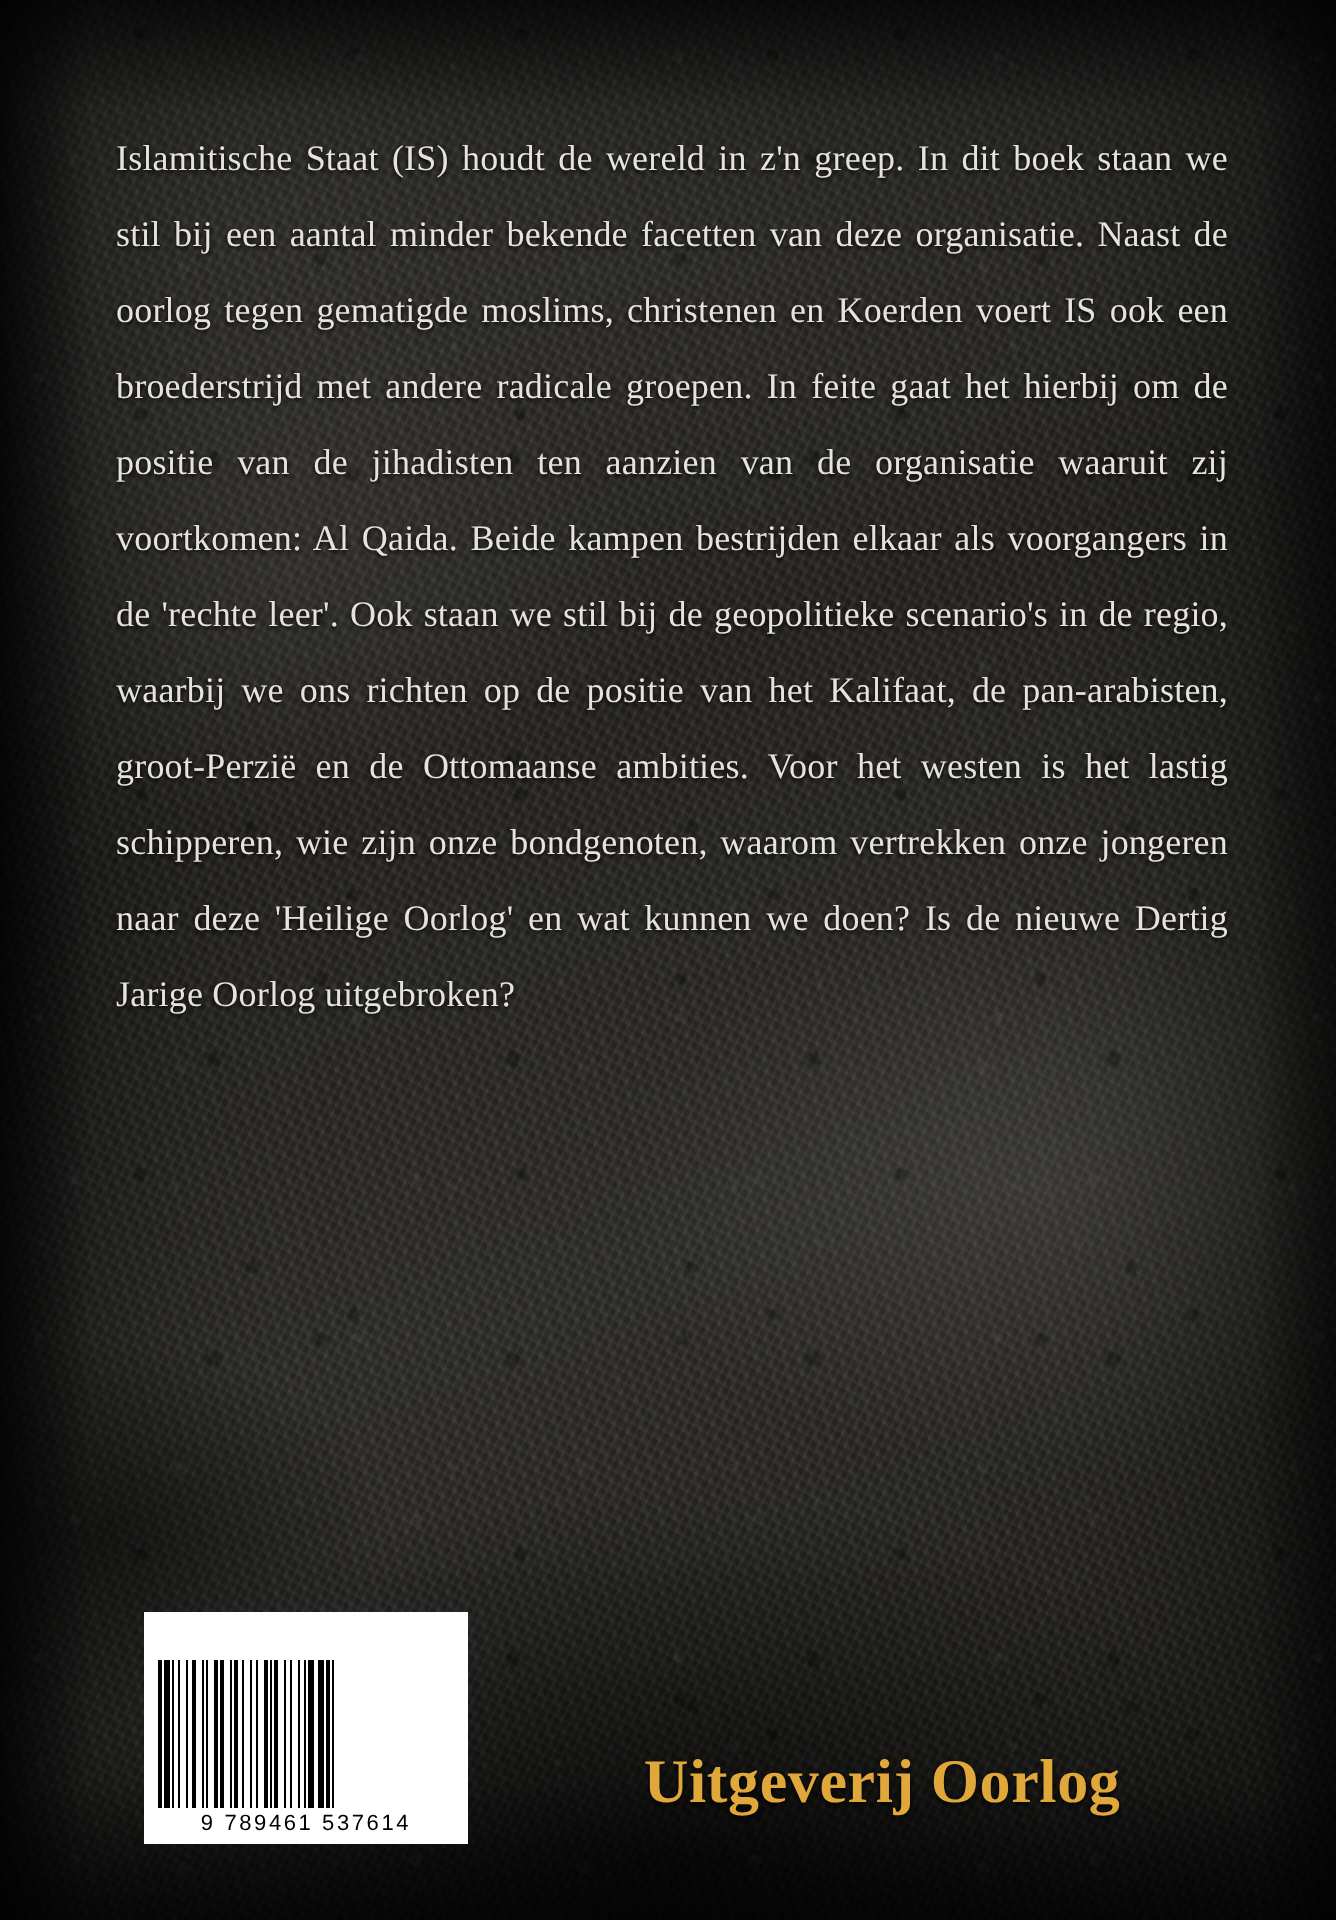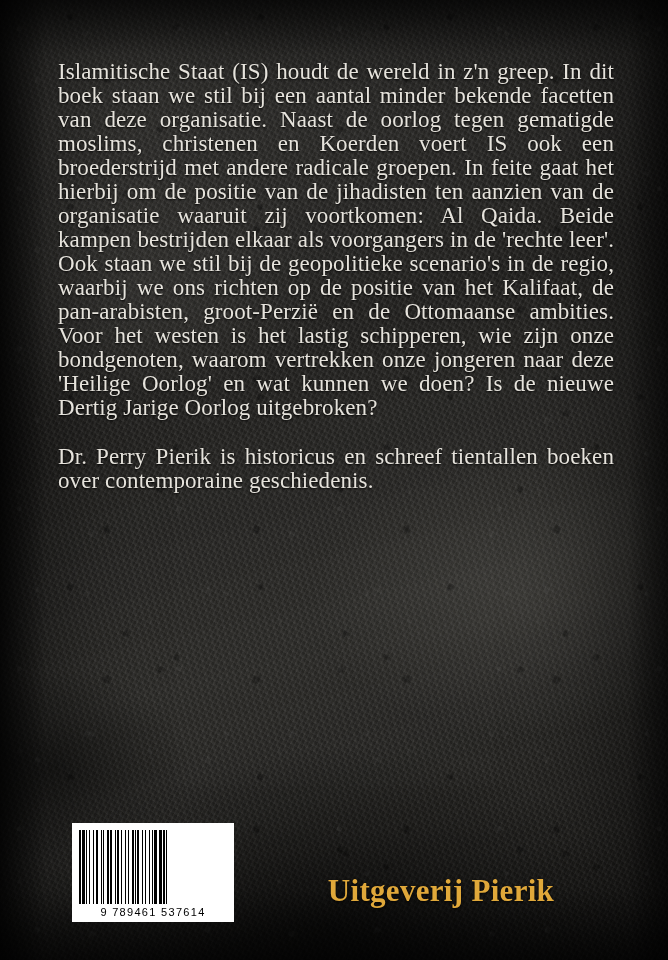--- a/index.html
+++ b/index.html
@@ -80,40 +80,40 @@
     background: linear-gradient(0deg, rgba(0,0,0,0.6), rgba(0,0,0,0.0));
     pointer-events: none;
   }
 
   #blurb {
     position: absolute;
     left: 58px;
     top: 60px;
     width: 556px;
     color: #e6e3dc;
-    font-size: 23px;
-    line-height: 24px;
+    font-size: 18px;
+    line-height: 38px;
     text-align: justify;
     text-shadow: 0 1px 2px rgba(0,0,0,0.9);
     letter-spacing: 0.1px;
   }
   #blurb p {
     margin: 0;
   }
   #blurb p.author-note {
     margin-top: 25px;
   }
 
   #barcode-block {
     position: absolute;
     left: 72px;
     bottom: 38px;
     width: 162px;
     background: #ffffff;
-    padding: 7px 7px 3px 7px;
+    padding: 24px 7px 3px 7px;
     box-sizing: border-box;
   }
   #barcode-bars {
     display: flex;
     align-items: flex-end;
     height: 74px;
     width: 148px;
     overflow: hidden;
   }
   #barcode-bars i {
@@ -161,21 +161,20 @@
 <div id="book-back-cover">
 
   <div id="grain-overlay"></div>
   <div id="spine-shadow"></div>
   <div id="top-shadow"></div>
   <div id="right-shadow"></div>
   <div id="bottom-shadow"></div>
 
   <div id="blurb">
     <p>Islamitische Staat (IS) houdt de wereld in z'n greep. In dit boek staan we stil bij een aantal minder bekende facetten van deze organisatie. Naast de oorlog tegen gematigde moslims, christenen en Koerden voert IS ook een broederstrijd met andere radicale groepen. In feite gaat het hierbij om de positie van de jihadisten ten aanzien van de organisatie waaruit zij voortkomen: Al Qaida. Beide kampen bestrijden elkaar als voorgangers in de 'rechte leer'. Ook staan we stil bij de geopolitieke scenario's in de regio, waarbij we ons richten op de positie van het Kalifaat, de pan-arabisten, groot-Perzië en de Ottomaanse ambities. Voor het westen is het lastig schipperen, wie zijn onze bondgenoten, waarom vertrekken onze jongeren naar deze 'Heilige Oorlog' en wat kunnen we doen? Is de nieuwe Dertig Jarige Oorlog uitgebroken?</p>
-    <p class="author-note">Dr. Perry Pierik is historicus en schreef tientallen boeken over contemporaine geschiedenis.</p>
   </div>
 
   <div id="barcode-block">
     <div id="barcode-bars">
         <i style="width: 2px; background: rgb(0, 0, 0);"></i>
         <i style="width: 1px; background: rgb(255, 255, 255);"></i>
         <i style="width: 3px; background: rgb(0, 0, 0);"></i>
         <i style="width: 1px; background: rgb(255, 255, 255);"></i>
         <i style="width: 1px; background: rgb(0, 0, 0);"></i>
         <i style="width: 2px; background: rgb(255, 255, 255);"></i>
@@ -223,16 +222,16 @@
         <i style="width: 1px; background: rgb(255, 255, 255);"></i>
         <i style="width: 2px; background: rgb(0, 0, 0);"></i>
         <i style="width: 1px; background: rgb(255, 255, 255);"></i>
         <i style="width: 1px; background: rgb(0, 0, 0);"></i>
         <i style="width: 3px; background: rgb(255, 255, 255);"></i>
       </div>
     <div id="barcode-number">9 789461 537614</div>
   </div>
 
   <div id="publisher-block">
-    <div id="publisher-name">Uitgeverij Pierik</div>
+    <div id="publisher-name">Uitgeverij Oorlog</div>
   </div>
 
 </div>
 
 </body></html>

